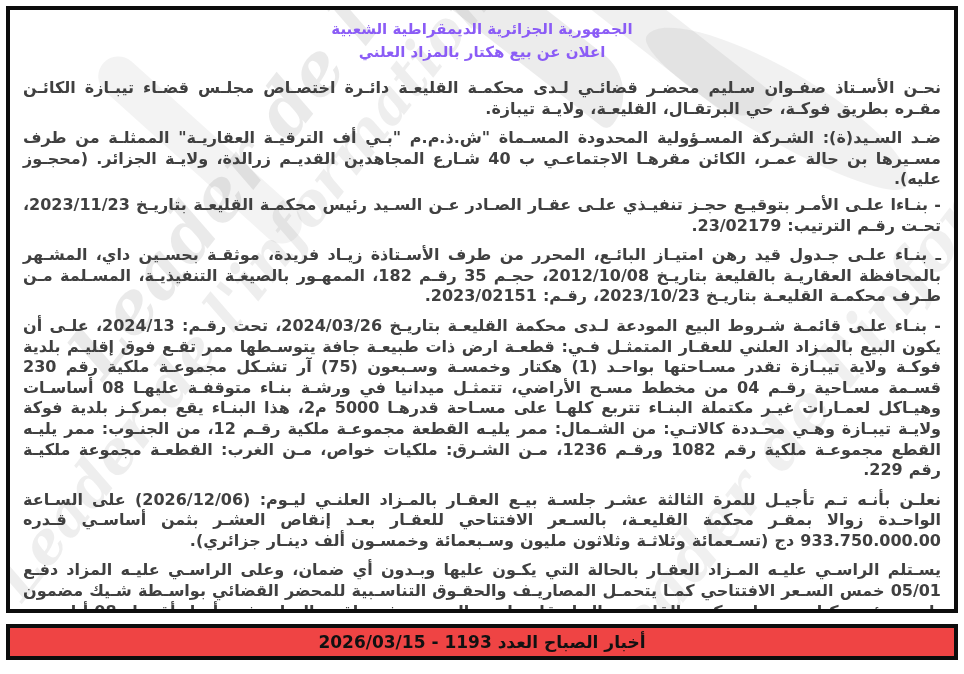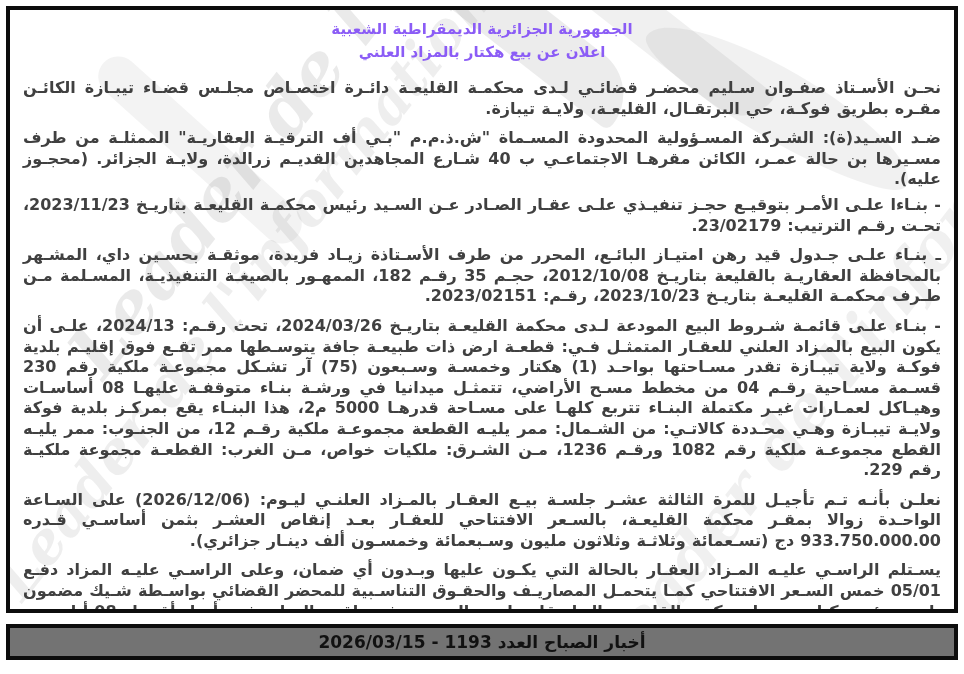--- a/index.html
+++ b/index.html
@@ -30,21 +30,21 @@
     text-align:justify;
     word-spacing:0.5px;
   }
   .body-text p.gap-after{margin-bottom:9px;}
 
   
   .footer-box{
     position:absolute;left:6px;right:6px;top:624px;height:36px;
     border:4px solid #0d0d0d;box-sizing:border-box;
     display:flex;align-items:center;justify-content:center;
-    direction:rtl;background:#737373;z-index:3;
+    direction:rtl;background:#ef4444;z-index:3;
   }
   .footer-text{
     font-size:17px;font-weight:bold;color:#111111;line-height:1;
     font-family:"DejaVu Sans",sans-serif;
   }
 
   
   .watermark{position:absolute;inset:0;z-index:1;pointer-events:none;overflow:hidden;}
   .wm-text{
     position:absolute;white-space:nowrap;

